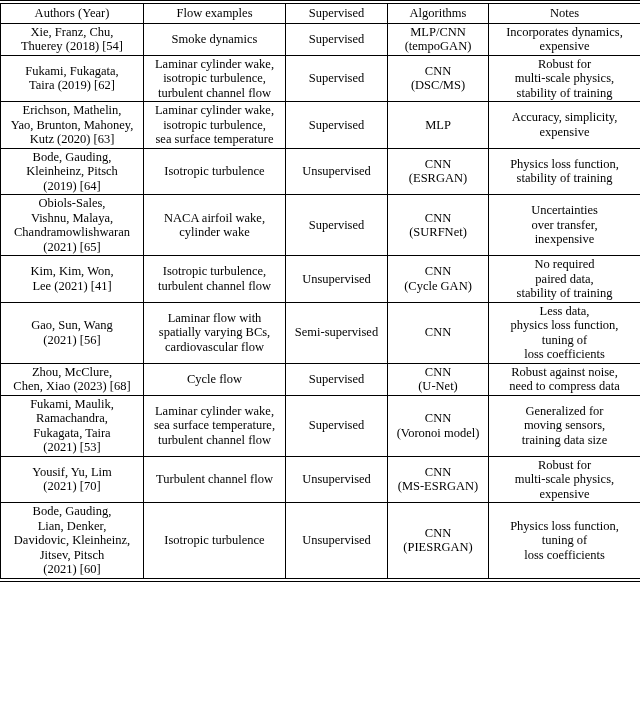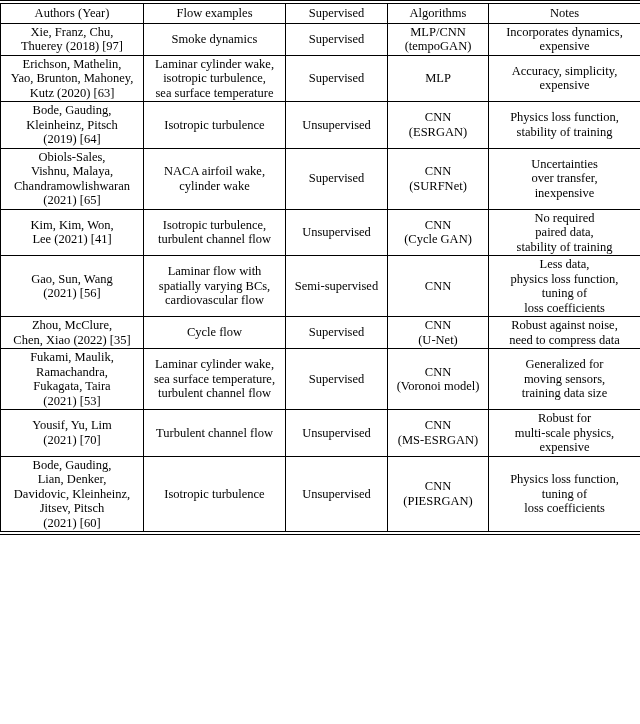--- a/index.html
+++ b/index.html
@@ -60,27 +60,40 @@
         <th>Authors (Year)</th>
         <th>Flow examples</th>
         <th>Supervised</th>
         <th>Algorithms</th>
         <th>Notes</th>
       </tr>
     </thead>
     <tbody id="table-body">
         <tr>
           <td>Xie, Franz, Chu,
-Thuerey (2018) [97]</td>
+Thuerey (2018) [54]</td>
           <td>Smoke dynamics</td>
           <td>Supervised</td>
           <td>MLP/CNN
 (tempoGAN)</td>
           <td>Incorporates dynamics,
 expensive</td>
+        </tr>
+        <tr>
+          <td>Fukami, Fukagata,
+Taira (2019) [62]</td>
+          <td>Laminar cylinder wake,
+isotropic turbulence,
+turbulent channel flow</td>
+          <td>Supervised</td>
+          <td>CNN
+(DSC/MS)</td>
+          <td>Robust for
+multi-scale physics,
+stability of training</td>
         </tr>
         <tr>
           <td>Erichson, Mathelin,
 Yao, Brunton, Mahoney,
 Kutz (2020) [63]</td>
           <td>Laminar cylinder wake,
 isotropic turbulence,
 sea surface temperature</td>
           <td>Supervised</td>
           <td>MLP</td>
@@ -132,21 +145,21 @@
 cardiovascular flow</td>
           <td>Semi-supervised</td>
           <td>CNN</td>
           <td>Less data,
 physics loss function,
 tuning of
 loss coefficients</td>
         </tr>
         <tr>
           <td>Zhou, McClure,
-Chen, Xiao (2022) [35]</td>
+Chen, Xiao (2023) [68]</td>
           <td>Cycle flow</td>
           <td>Supervised</td>
           <td>CNN
 (U-Net)</td>
           <td>Robust against noise,
 need to compress data</td>
         </tr>
         <tr>
           <td>Fukami, Maulik,
 Ramachandra,

